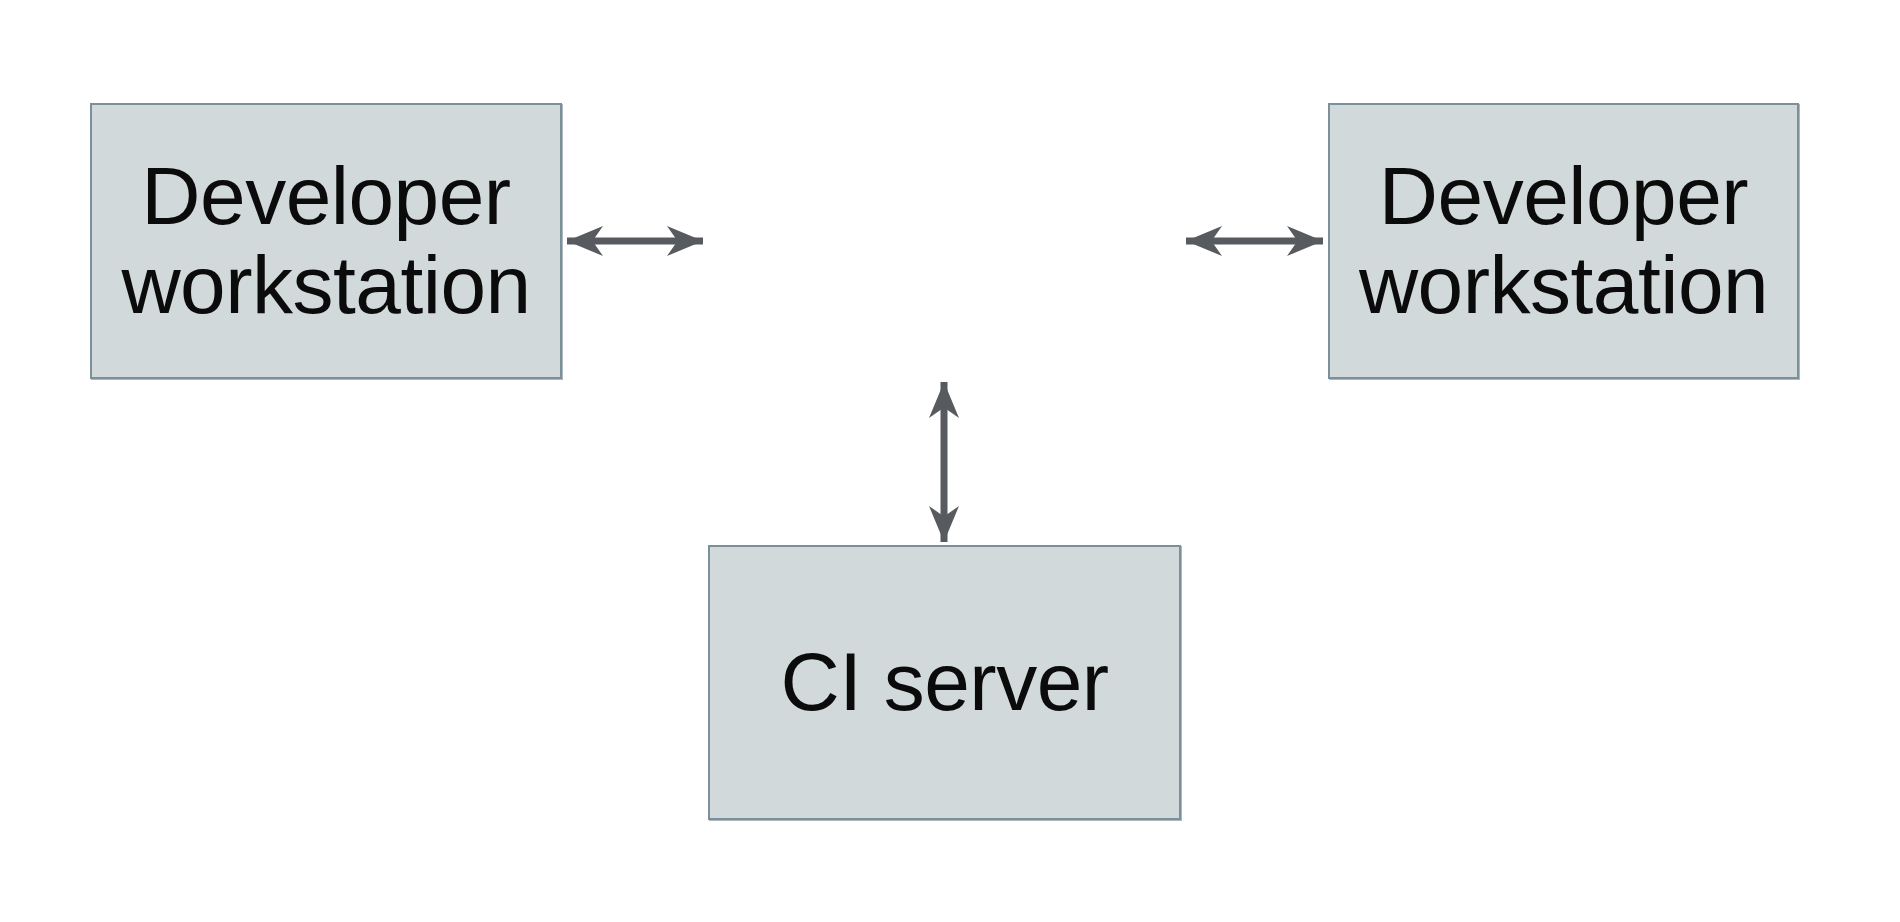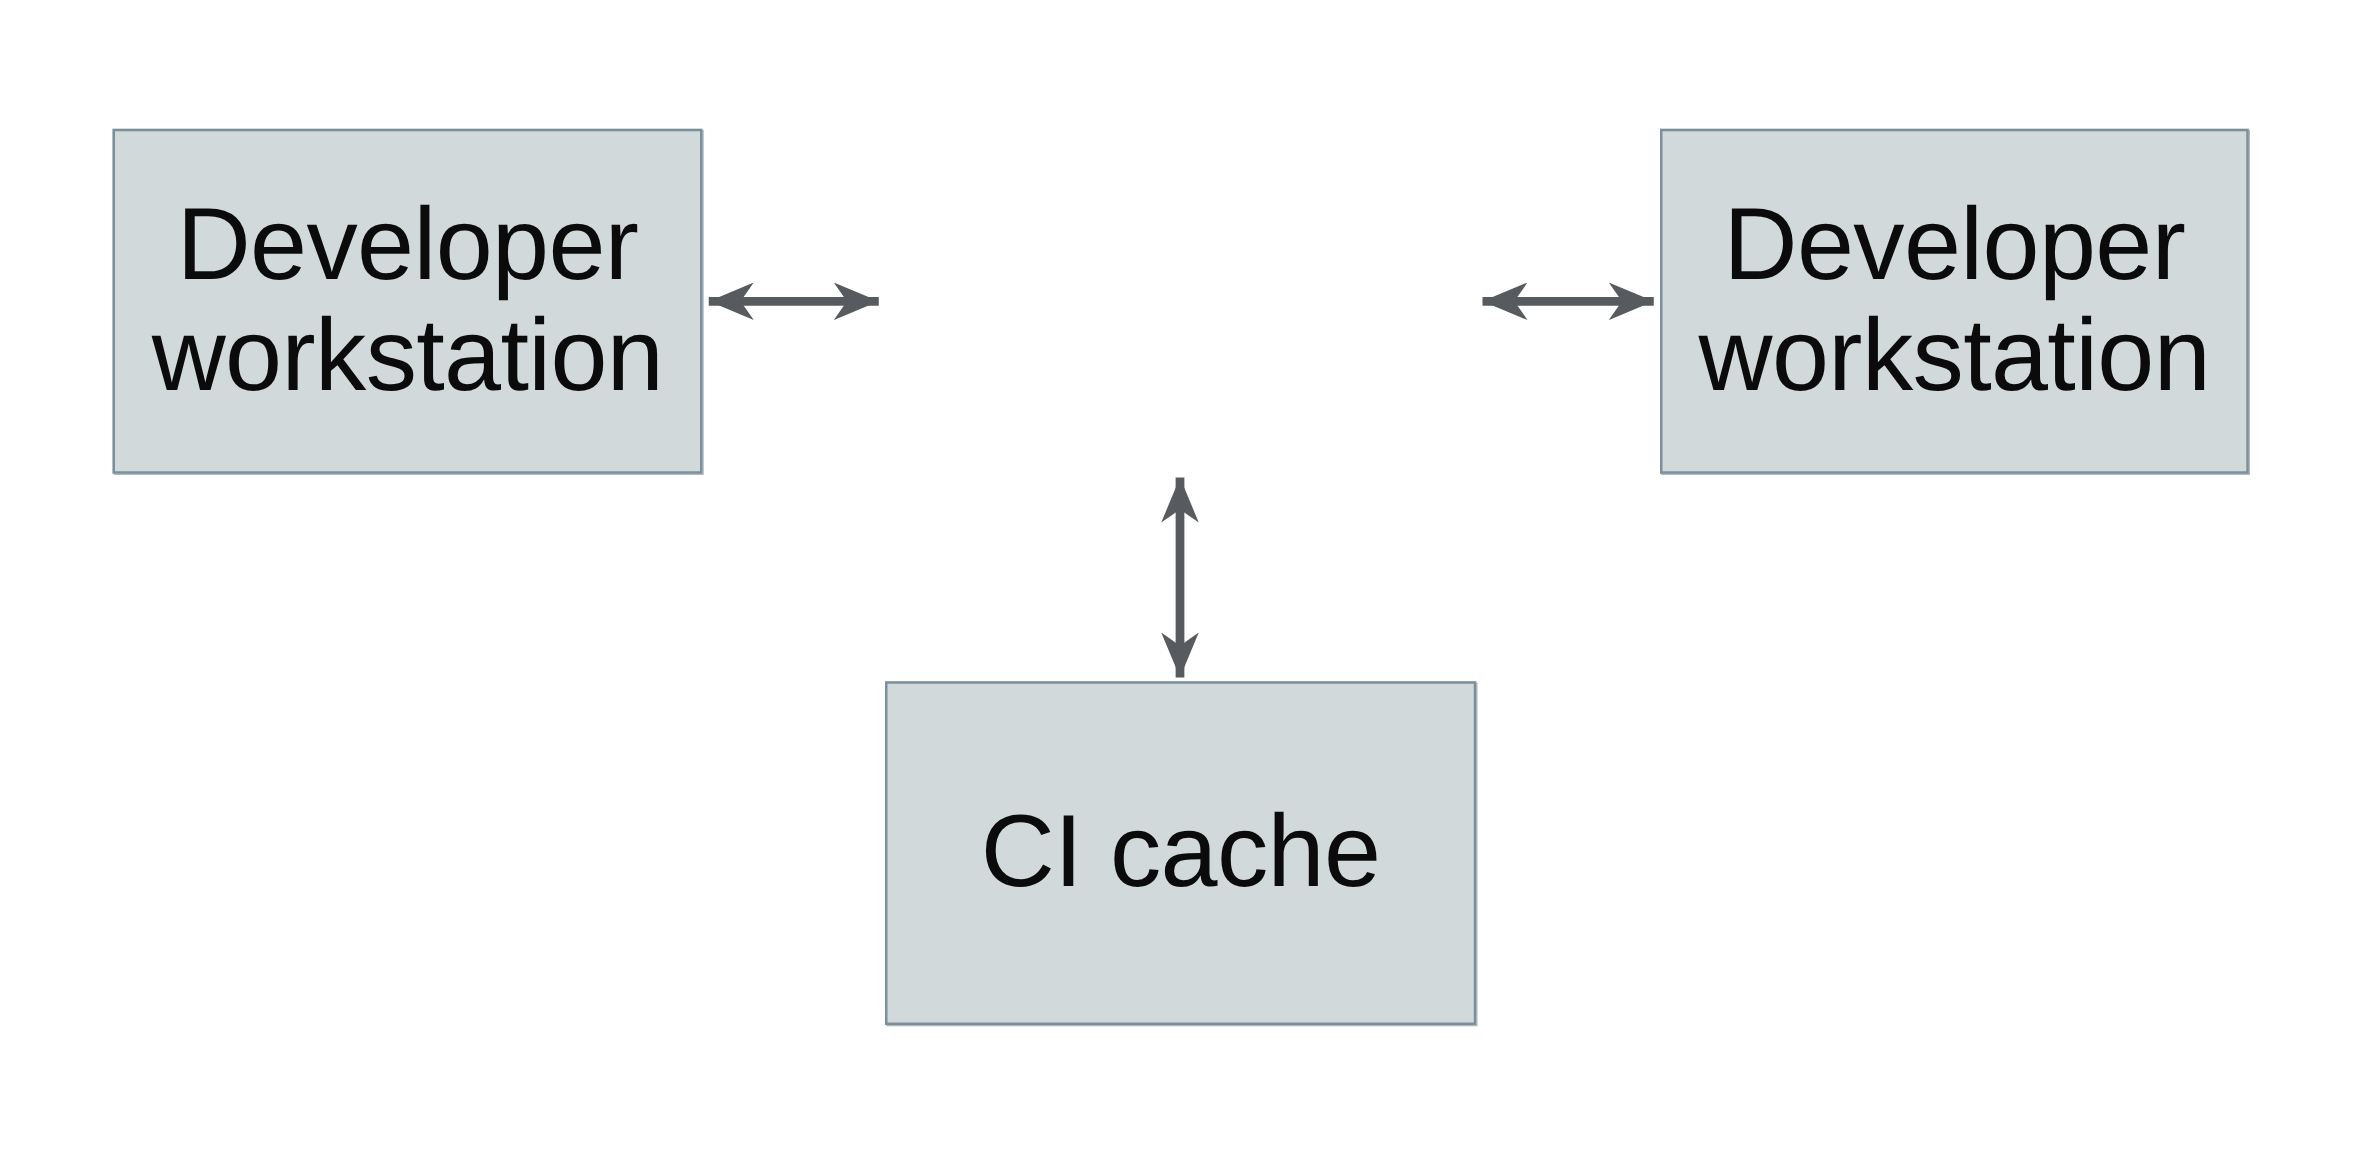--- a/index.html
+++ b/index.html
@@ -72,16 +72,16 @@
   <div class="node node-dev-left">
     <div class="label">Developer workstation</div>
   </div>
 
 
   <div class="node node-dev-right">
     <div class="label">Developer workstation</div>
   </div>
 
   <div class="node node-ci">
-    <div class="label">CI cache</div>
+    <div class="label">CI server</div>
   </div>
 
 </div>
 
 </body></html>

